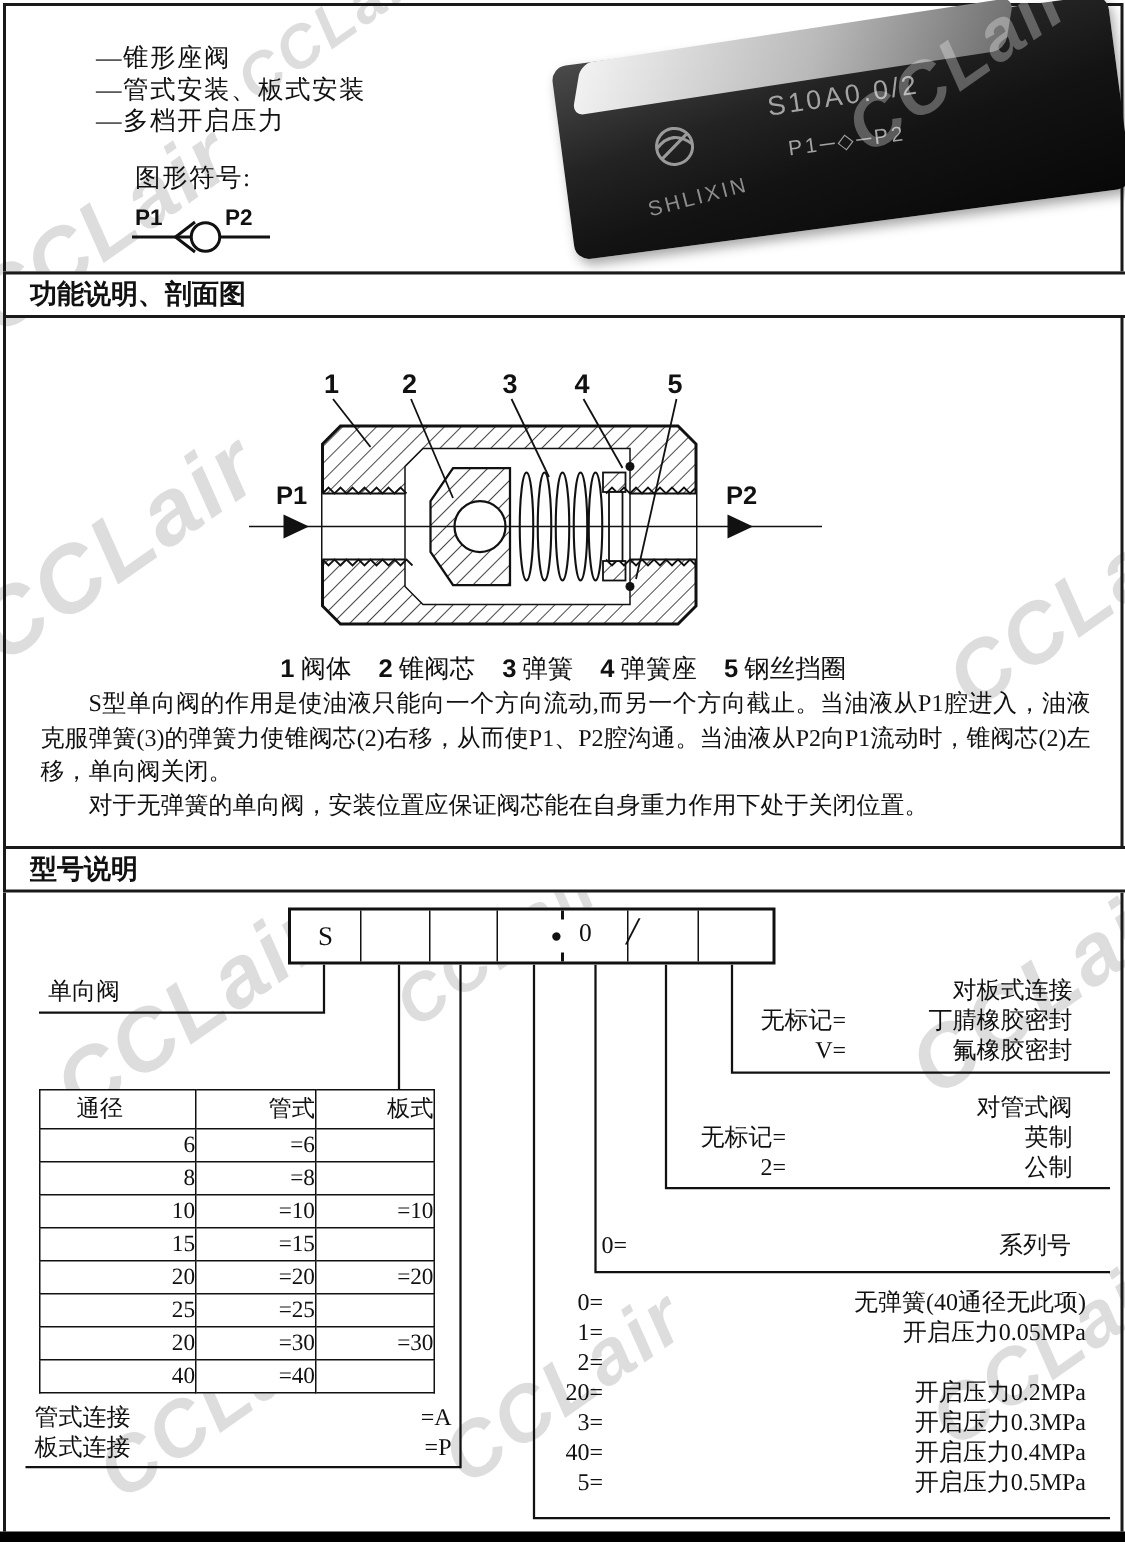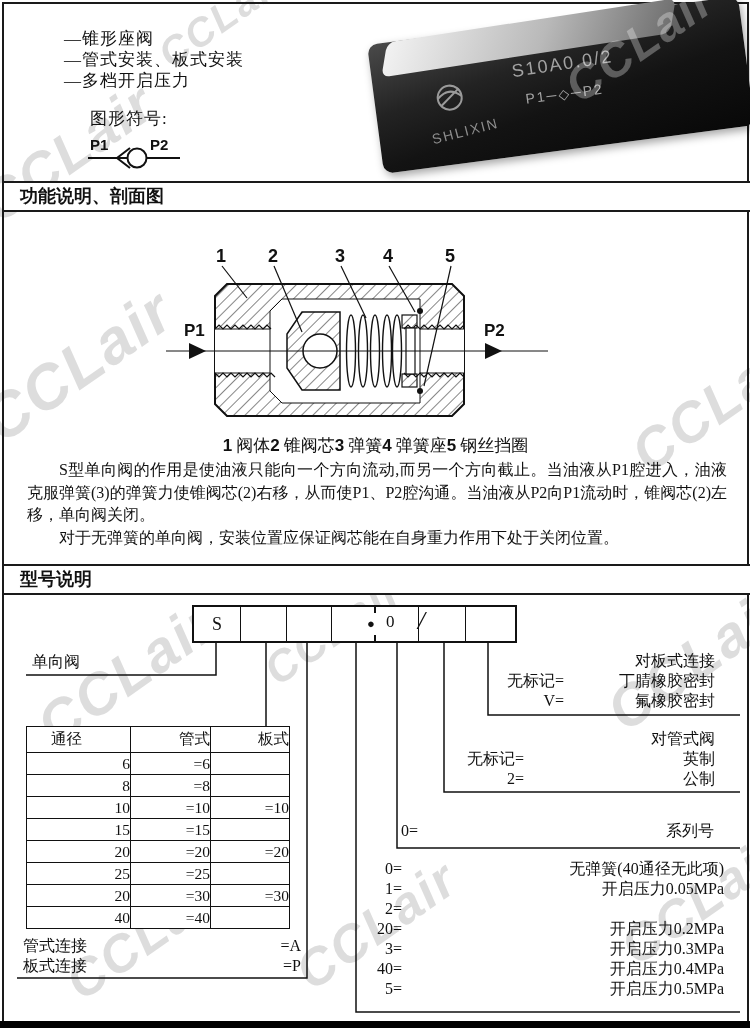--- a/index.html
+++ b/index.html
@@ -24,21 +24,21 @@
   .feature{font-size:17px;line-height:21px;letter-spacing:1px;}
   .symbol-label{font-size:17px;letter-spacing:1px;}
   
   .photo{left:370px;top:16px;width:374px;height:130px;border-radius:10px;
          background:linear-gradient(168deg,#4a4a4a 0%,#232323 35%,#131313 60%,#080808 100%);
          transform:rotate(-7.5deg);box-shadow:2px 4px 8px rgba(0,0,0,0.35);z-index:2;}
   .photo .topface{position:absolute;top:-3px;left:16px;width:290px;height:34px;border-radius:8px;
          background:linear-gradient(100deg,#f2f2f2,#b9b9b9 55%,#6f6f6f);transform:skewX(-18deg) rotate(-1.2deg);}
   .engrave{position:absolute;color:#a3a3a3;font-family:"Liberation Sans","DejaVu Sans",sans-serif;}
   
-  .caption{display:flex;justify-content:center;font-size:17px;}
+  .caption{display:flex;justify-content:center;gap:18px;font-size:17px;}
   .caption b{font-family:"Liberation Sans","DejaVu Sans",sans-serif;font-weight:bold;margin-right:4px;}
   .para{font-size:16px;line-height:22.5px;text-align:justify;margin:0;}
   .indent{text-indent:2em;}
   
   .codebox{left:188px;top:10px;display:flex;height:34px;border:2px solid #111;background:#fff;z-index:2;}
   .codebox .cell{border-left:1.5px solid #111;height:100%;display:flex;align-items:center;justify-content:center;
                  font-size:18px;position:relative;}
   .codebox .cell:first-child{border-left:none;}
   .tick{position:absolute;left:42px;width:1.5px;height:6px;background:#111;}
   .anno{font-size:16px;line-height:20px;}

